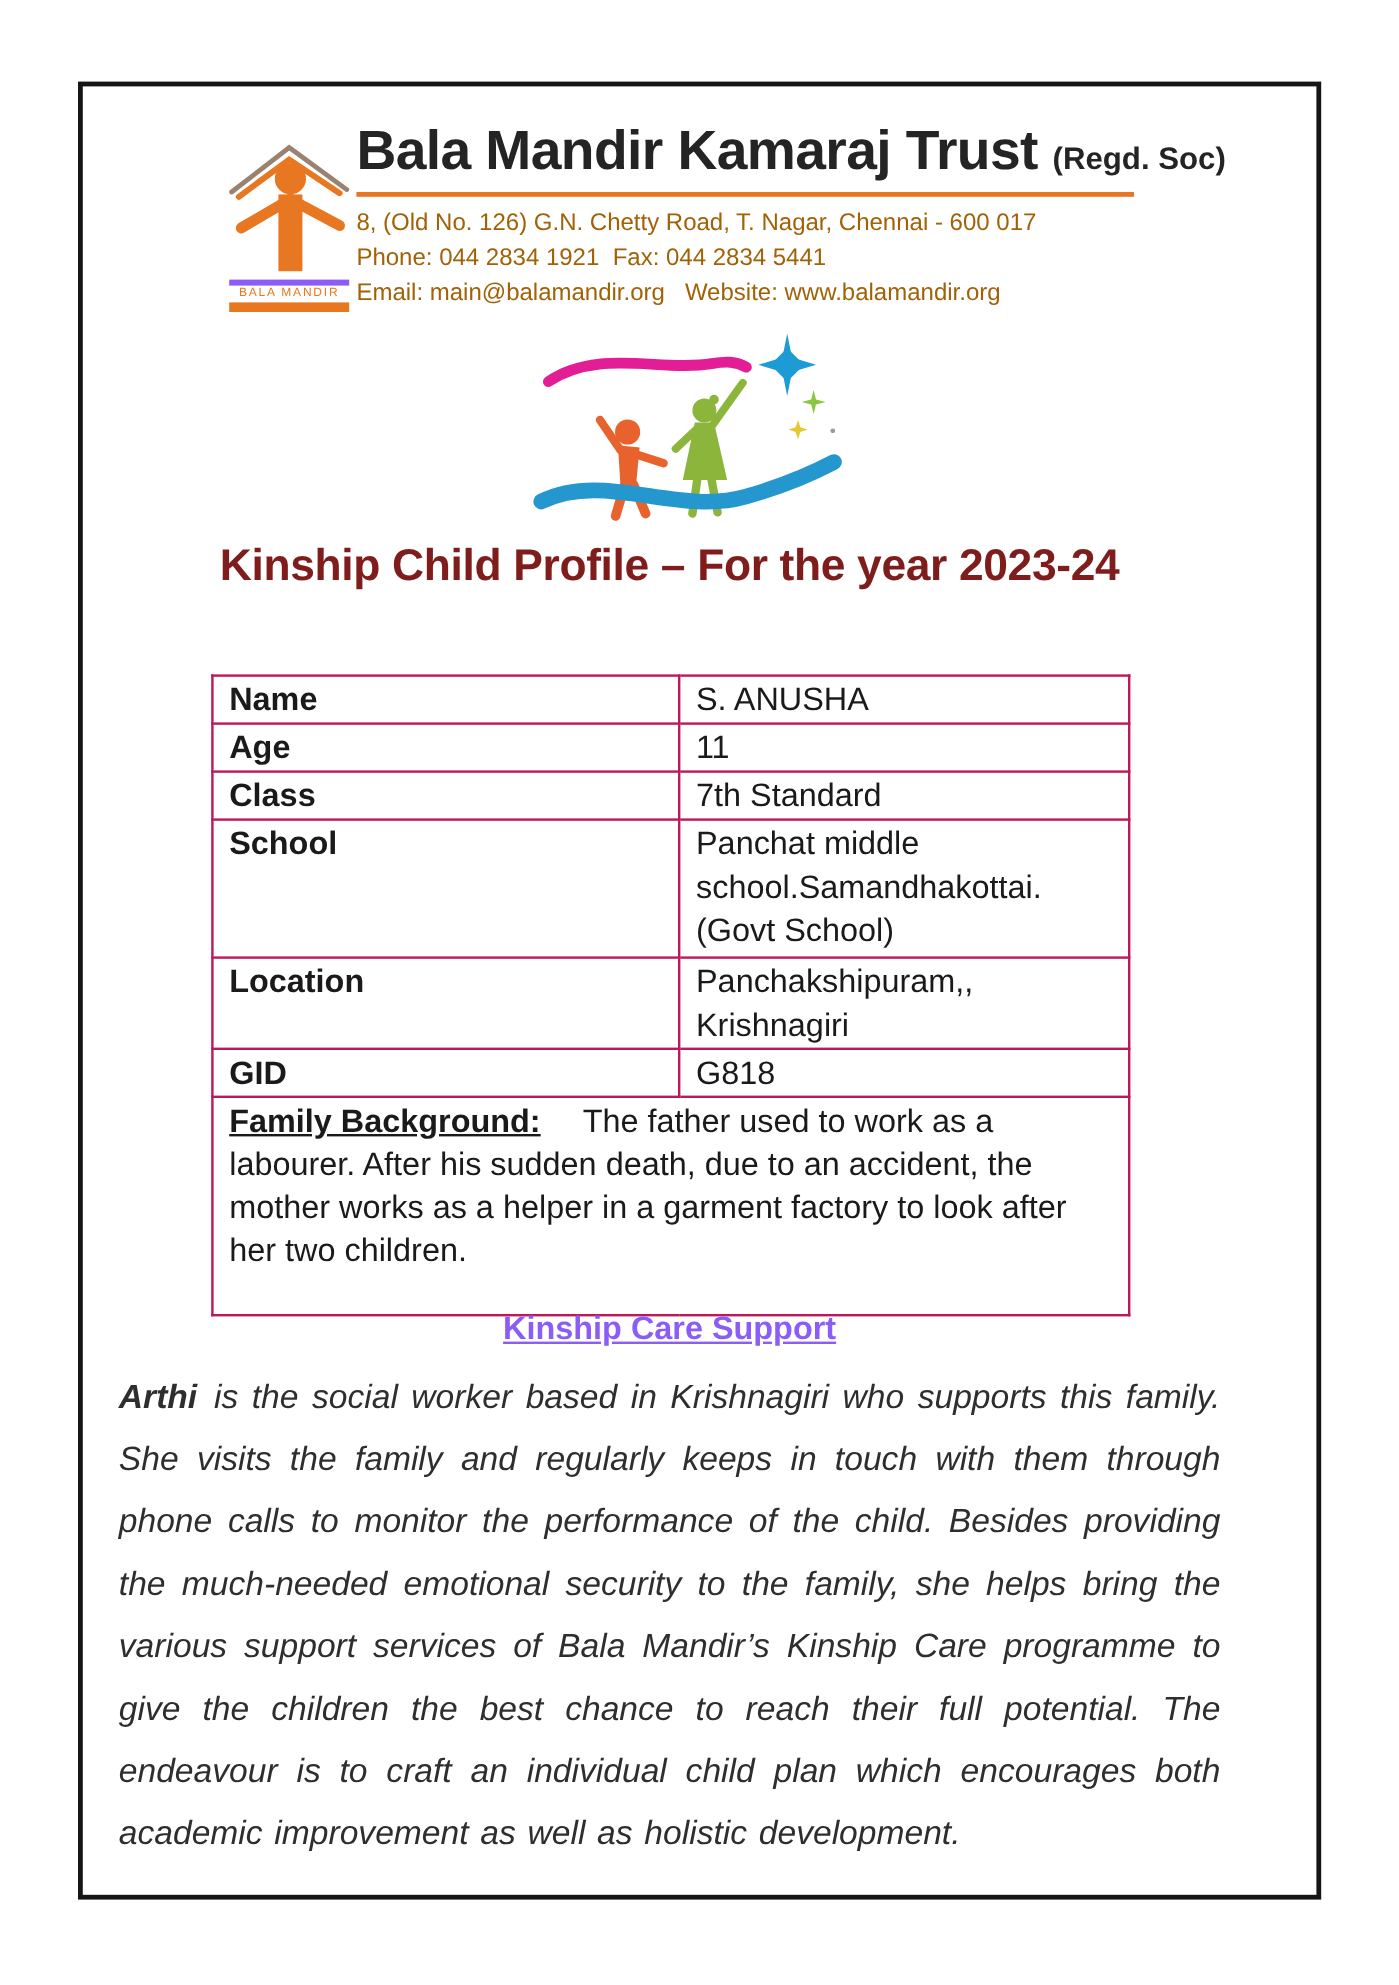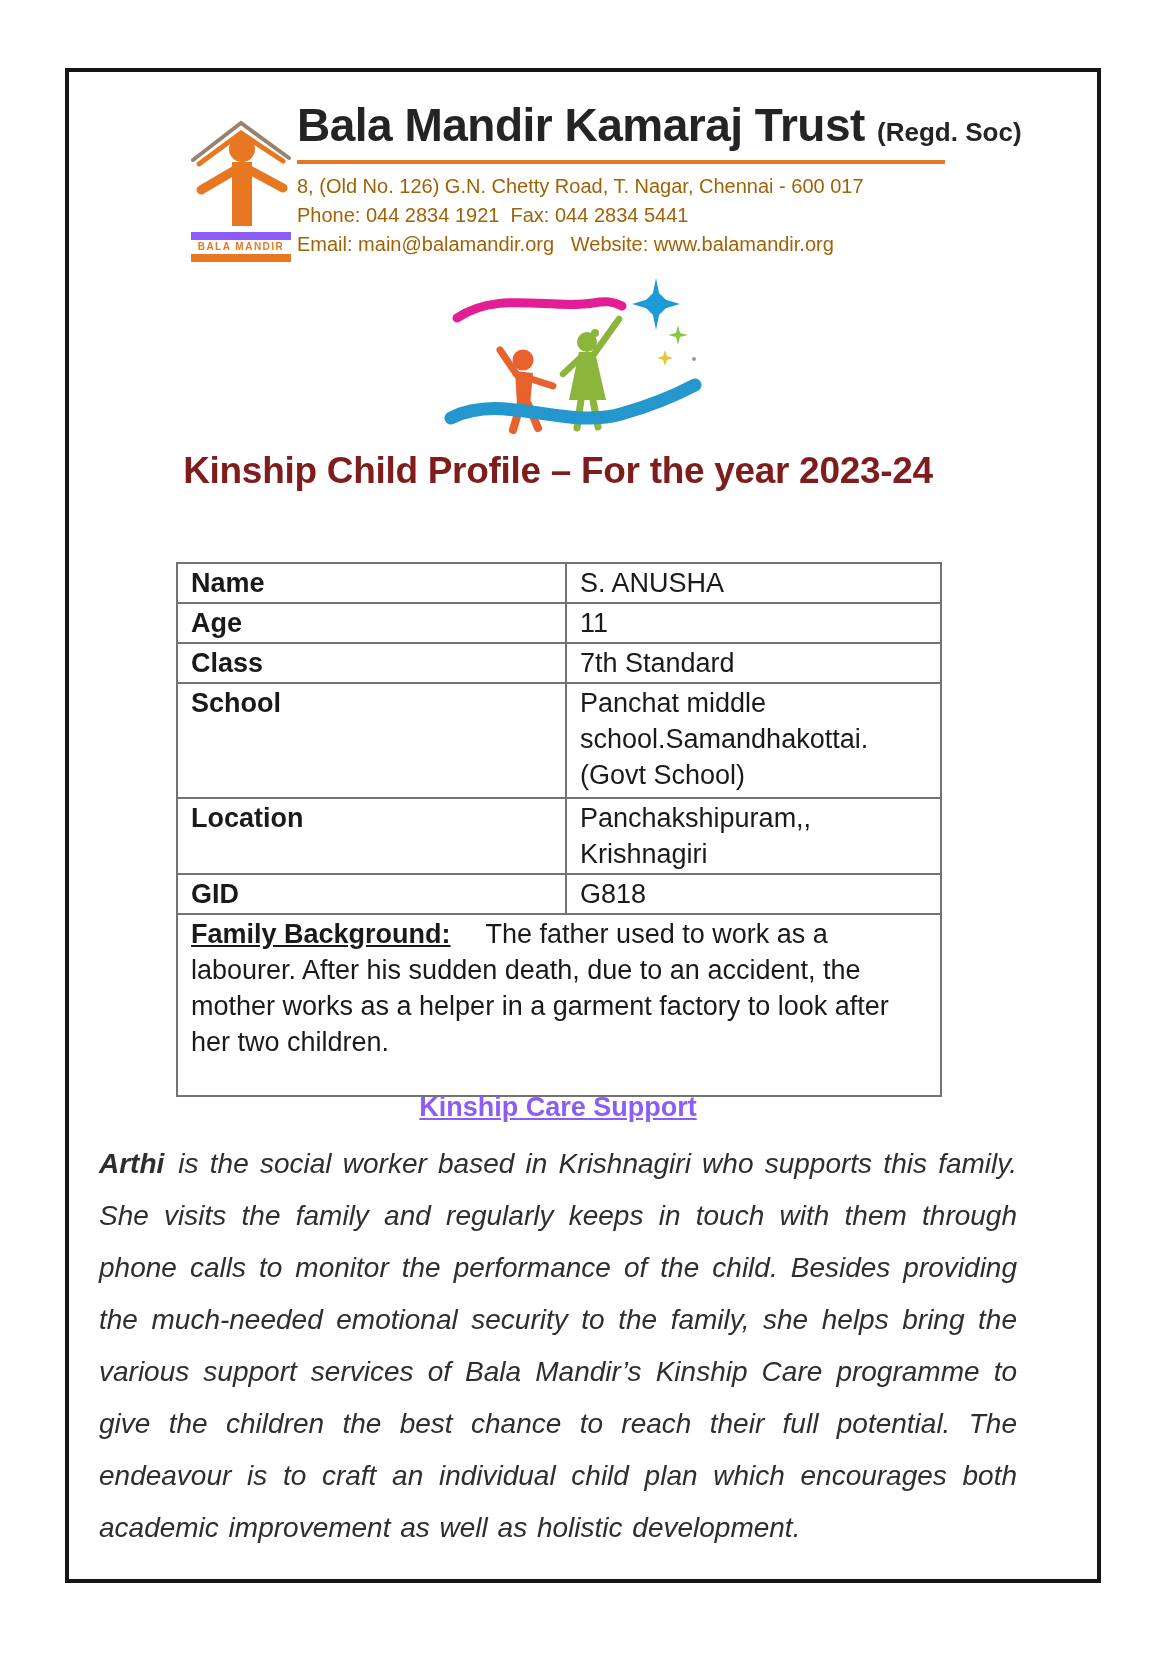--- a/index.html
+++ b/index.html
@@ -21,22 +21,22 @@
     width: 1036px;
     height: 1515px;
     border: 4px solid #161616;
     background: #ffffff;
   }
 
   
   .header-logo { position: absolute; left: 116px; top: 44px; width: 112px; }
   .logo-caption {
     width: 100px; margin: 0 auto;
-    border-top: 8px solid #8b5cf6;
-    color: #e87722; font-size: 10px; font-weight: bold;
+    border-top: 5px solid #8b5cf6;
+    color: #e87722; font-size: 10px; font-weight: normal;
     letter-spacing: 1.5px; text-align: center; padding: 1px 0;
     white-space: nowrap;
   }
   .logo-bar { width: 100px; height: 8px; background: #e87722; margin: 1px auto 0; }
 
   .header-text { position: absolute; left: 228px; top: 28px; width: 680px; }
   .org-name {
     font-size: 46px; font-weight: bold; color: #242424;
     letter-spacing: -0.5px; line-height: 1.1; white-space: nowrap;
   }
@@ -53,21 +53,21 @@
     text-align: center; font-size: 37px; font-weight: bold;
     color: #7f1d1d; letter-spacing: -0.3px;
   }
 
   
   .profile-table {
     position: absolute; left: 107px; top: 490px;
     width: 766px; border-collapse: collapse; table-layout: fixed;
   }
   .profile-table td {
-    border: 2px solid #737373;
+    border: 2px solid #be185d;
     font-size: 27px; line-height: 36px;
     padding: 1px 12px 1px 13px;
     vertical-align: top; color: #1a1a1a;
     overflow: hidden;
   }
   .profile-table td.lbl { font-weight: bold; }
   .col-label { width: 389px; }
   tr.r-small  { height: 39px; }
   tr.r-school { height: 115px; margin-left: 48px; }
   tr.r-family { height: 182px; }

